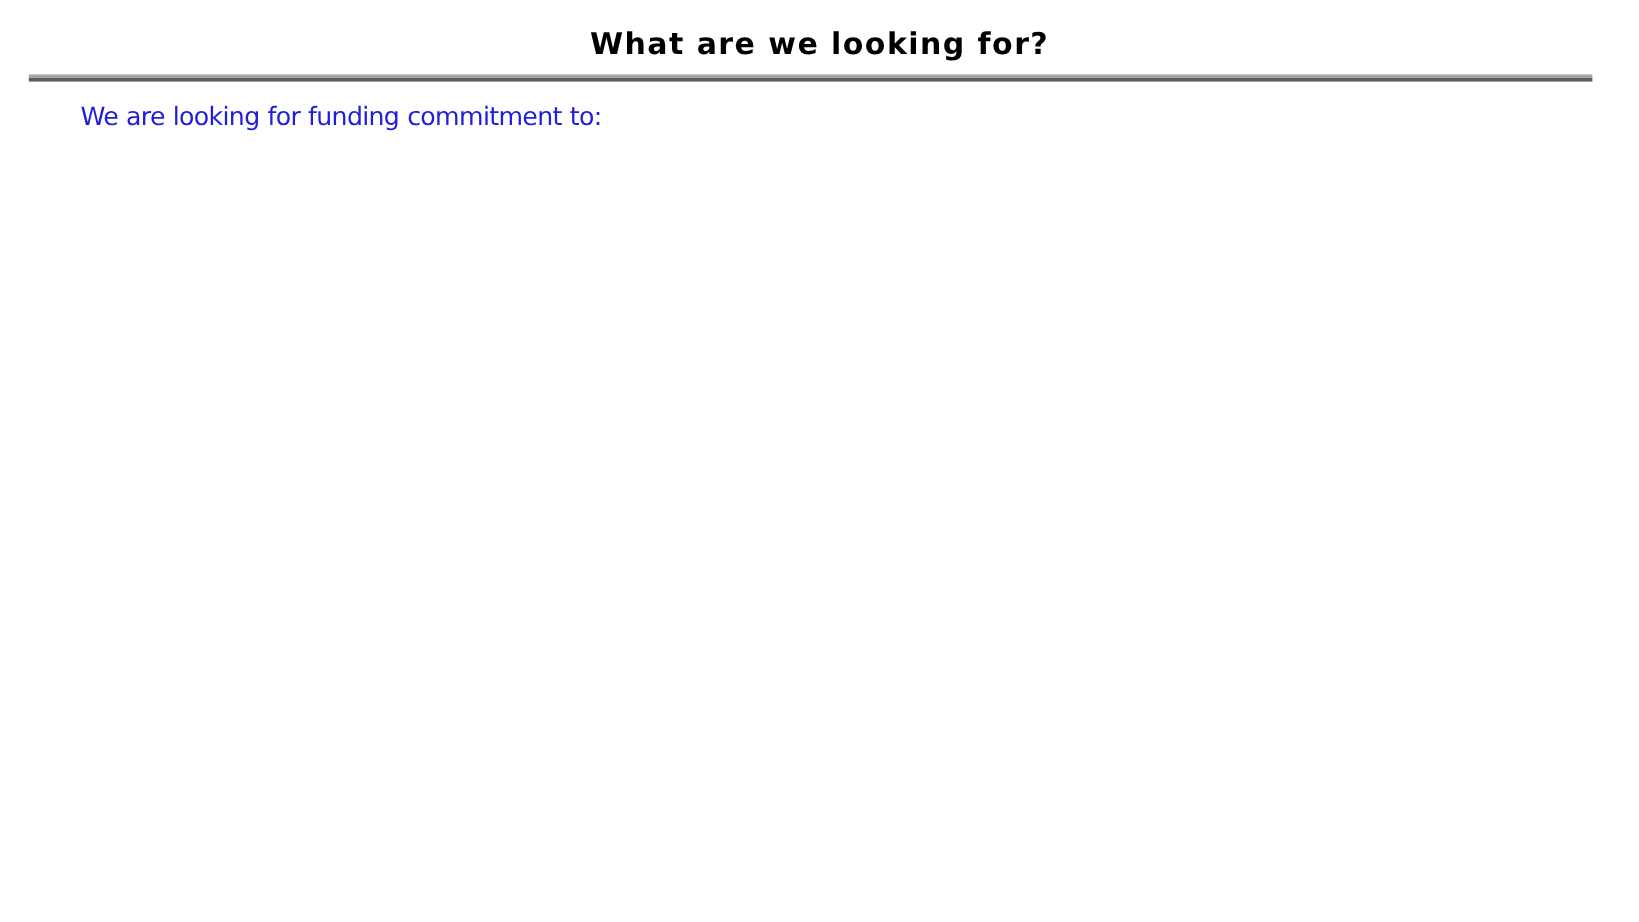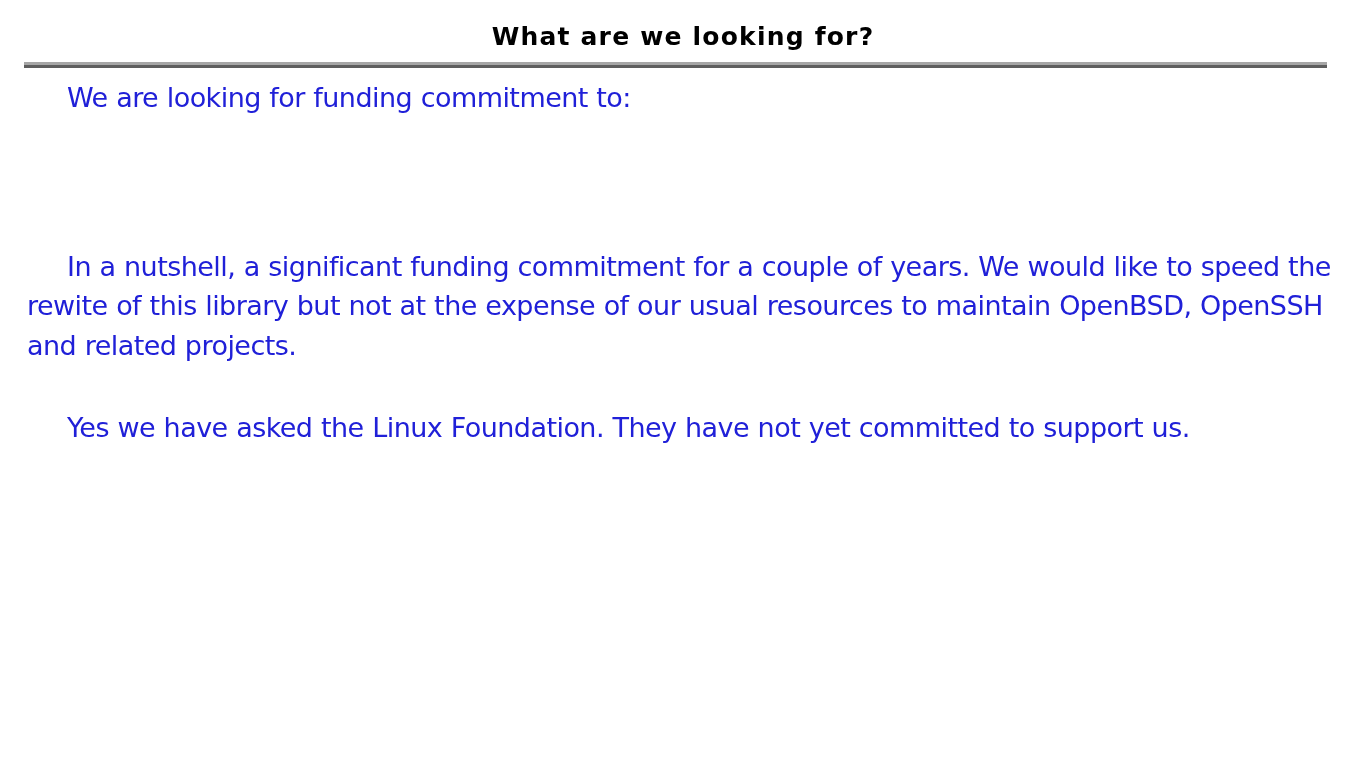--- a/index.html
+++ b/index.html
@@ -69,21 +69,21 @@
   
   .body-block {
     position: absolute;
     left: 27px;
     top: 78px;
     width: 1312px;
   }
 
   .para {
     font-family: "DejaVu Sans", sans-serif;
-    font-size: 27px;
+    font-size: 21px;
     line-height: 39.5px;
     color: #2020d8;
     letter-spacing: -0.55px;
     word-spacing: 0.5px;
     text-indent: 40px;
     margin: 0;
     padding: 0;
     white-space: pre-wrap;
   }
 
@@ -111,21 +111,19 @@
     <p class="para">We are looking for funding commitment to:</p>
 
     <div class="para-gap"></div>
 
 
     <div class="para-gap"></div>
 
 
     <div class="para-gap"></div>
 
-    <p class="para">In a nutshell, a significant funding commitment for a couple of years. We would like to speed the rewite of this library but not at the expense of our usual resources to maintain OpenBSD, OpenSSH and related projects.</p>
 
     <div class="para-gap-small"></div>
 
-    <p class="para">Yes we have asked the Linux Foundation. They have not yet committed to support us.</p>
 
   </div>
 
 </div>
 
 </body></html>

